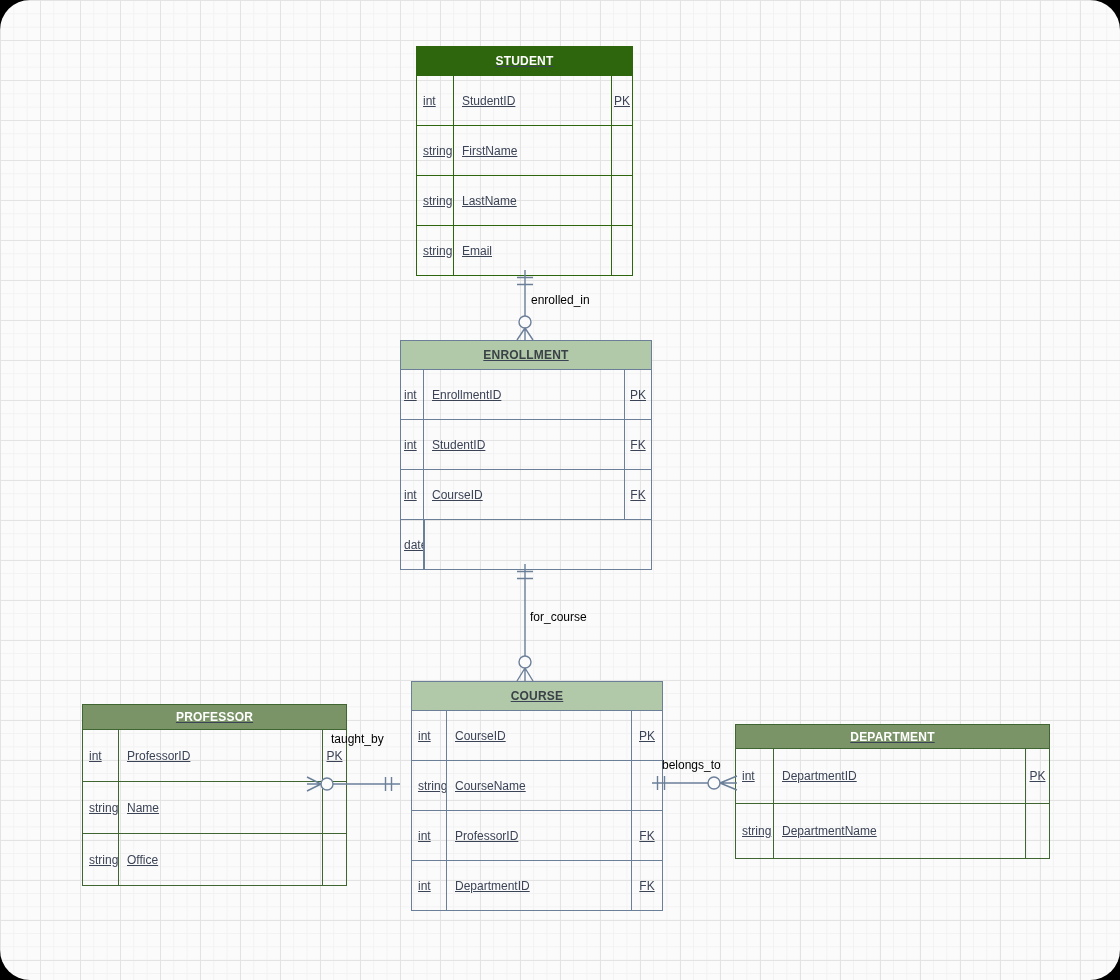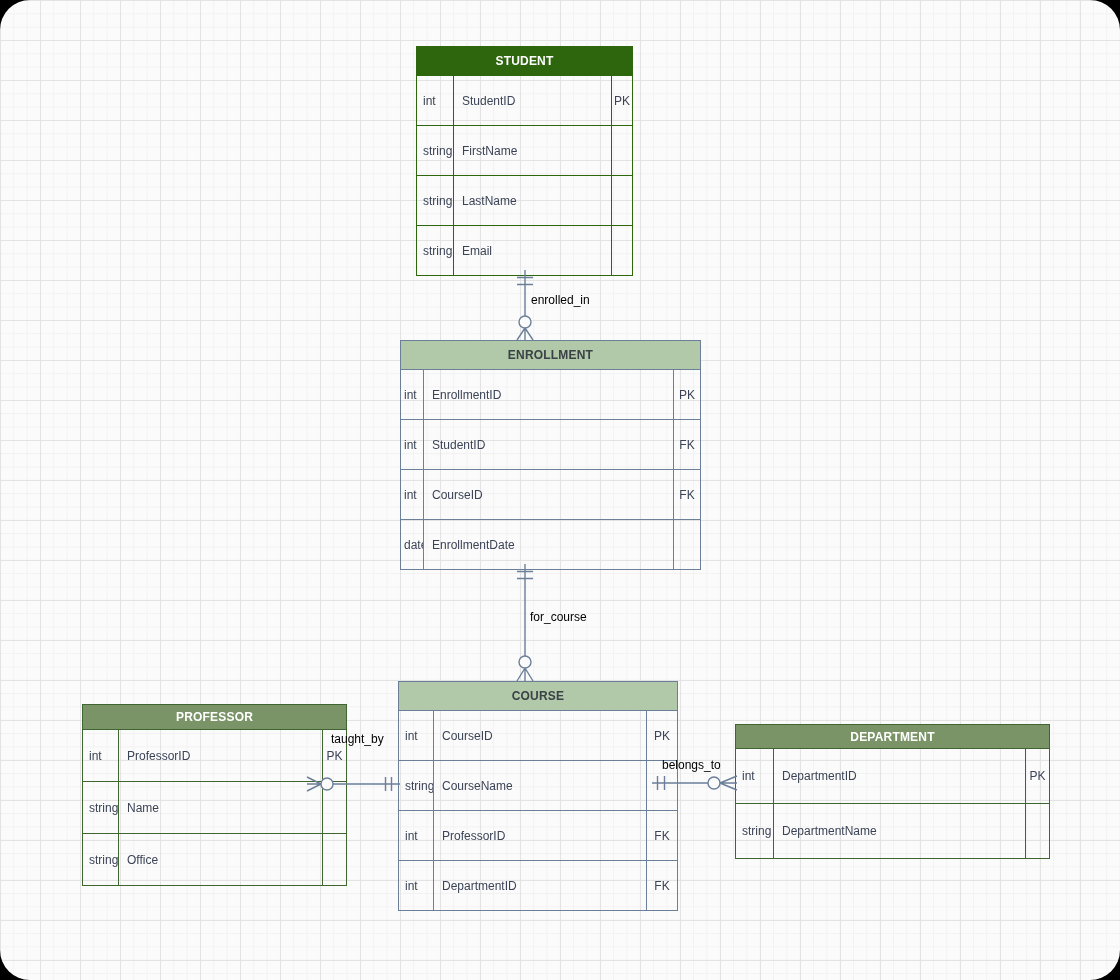--- a/index.html
+++ b/index.html
@@ -14,21 +14,21 @@
       linear-gradient(to right,#e3e3e3 1px,transparent 1px),
       linear-gradient(to bottom,#e3e3e3 1px,transparent 1px),
       linear-gradient(to right,#f2f2f2 1px,transparent 1px),
       linear-gradient(to bottom,#f2f2f2 1px,transparent 1px);
     background-size:40px 40px,40px 40px,13.34px 13.34px,13.34px 13.34px;
   }
   .entity{
     position:absolute;box-sizing:border-box;
     border:1px solid var(--stroke);
     display:flex;flex-direction:column;
-    font-size:12px;color:#3b4356;
+    font-size:12px;color:#3b4356;text-decoration:underline;
   }
   .entity.dark {--stroke:#2e660e;--hfill:#2e660e;--htext:#ffffff;}
   .entity.sage {--stroke:#3f6631;--hfill:#7a9468;--htext:#ffffff;}
   .entity.light{--stroke:#6b7f99;--hfill:#b1c9a8;--htext:#3a4147;}
   .e-header{
     height:var(--hh);flex:0 0 var(--hh);background:var(--hfill);color:var(--htext);
     font-weight:bold;display:flex;align-items:center;justify-content:center;
     border-bottom:1px solid var(--stroke);letter-spacing:.2px;
   }
   .e-row{height:var(--rh);flex:0 0 var(--rh);display:flex;}
@@ -71,45 +71,44 @@
       <div class="c-name">LastName</div>
       <div class="c-key"></div>
     </div>
     <div class="e-row">
       <div class="c-type">string</div>
       <div class="c-name">Email</div>
       <div class="c-key"></div>
     </div>
   </div>
 
-  <div class="entity light" style="left:400px;top:340px;width:301px;--hh:28px;--rh:49px;--tc:23px;--kc:27px;--tp:3px;">
+  <div class="entity light" style="left:400px;top:340px;width:252px;--hh:28px;--rh:49px;--tc:23px;--kc:27px;--tp:3px;">
     <div class="e-header">ENROLLMENT</div>
     <div class="e-row">
       <div class="c-type">int</div>
       <div class="c-name">EnrollmentID</div>
       <div class="c-key">PK</div>
     </div>
     <div class="e-row">
       <div class="c-type">int</div>
       <div class="c-name">StudentID</div>
       <div class="c-key">FK</div>
     </div>
     <div class="e-row">
       <div class="c-type">int</div>
       <div class="c-name">CourseID</div>
       <div class="c-key">FK</div>
     </div>
     <div class="e-row">
       <div class="c-type">date</div>
-      <div class="c-name">EnrollmentDate</div>
       <div class="c-key"></div>
     </div>
   </div>
 
-  <div class="entity light" style="left:398px;top:681px;width:280px;--hh:28px;--rh:49px;--tc:35px;--kc:31px;">
+  <div class="entity light" style="left:411px;top:681px;width:252px;--hh:28px;--rh:49px;--tc:35px;--kc:31px;">
     <div class="e-header">COURSE</div>
     <div class="e-row">
       <div class="c-type">int</div>
       <div class="c-name">CourseID</div>
       <div class="c-key">PK</div>
     </div>
     <div class="e-row">
       <div class="c-type">string</div>
       <div class="c-name">CourseName</div>
       <div class="c-key"></div>

